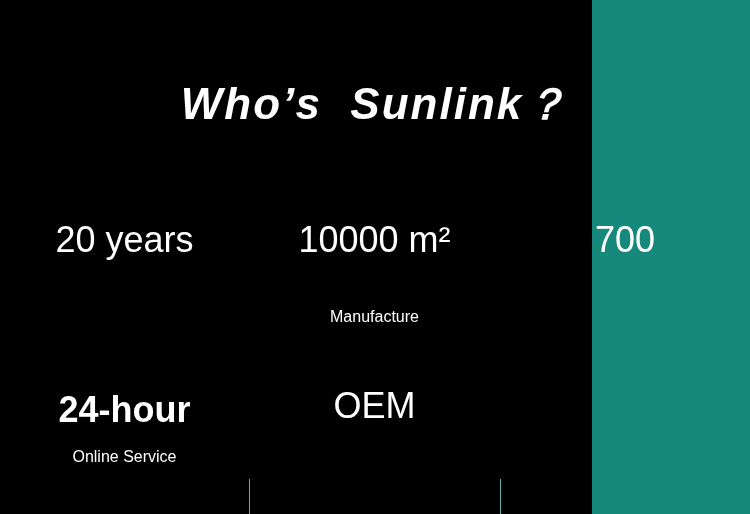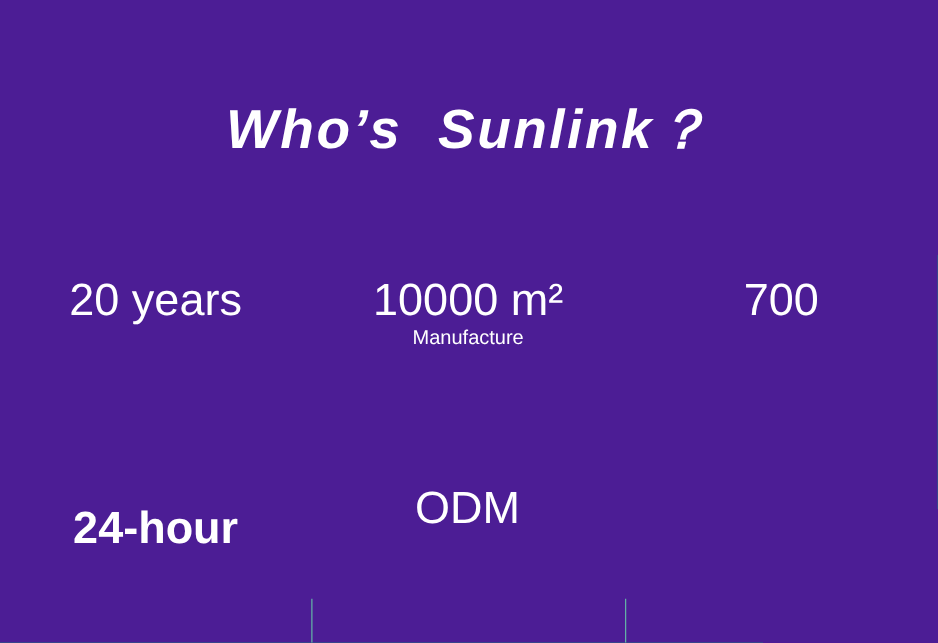--- a/index.html
+++ b/index.html
@@ -9,23 +9,23 @@
   body {
     width: 750px;
     height: 514px;
     overflow: hidden;
     font-family: "Liberation Sans", sans-serif;
     background: #17897c;
   }
 
   #banner {
     position: relative;
-    width: 750px;
+    width: 592px;
     height: 514px;
-    background: #4c1d95;
+    background: #000000;
     box-sizing: border-box;
   }
 
   
   #title {
     position: absolute;
     left: 0;
     top: 79px;
     width: 750px;
     text-align: center;
@@ -87,26 +87,26 @@
     line-height: 1.4;
     color: #ffffff;
     white-space: pre-line;
   }
 
   
   #cell-years   .stat-value { margin-top: 24px; }
   #cell-years   .stat-label { margin-top: 32px; }
 
   #cell-area    .stat-value { margin-top: 24px; }
-  #cell-area    .stat-label { }
+  #cell-area    .stat-label { margin-top: 46px; }
 
   #cell-workers .stat-value { margin-top: 24px; }
   #cell-workers .stat-label { margin-top: 32px; }
 
-  #cell-hours   .stat-value { margin-top: 24px; font-weight: bold; }
+  #cell-hours   .stat-value { margin-top: 12px; font-weight: bold; }
   #cell-hours   .stat-label { margin-top: 16px; }
 
   #cell-oem     .stat-value { margin-top: 8px; }
   #cell-odm     .stat-value { margin-top: 8px; }
 
   
   .divider-v {
     position: absolute;
     width: 1px;
     background: #62b0a6;
@@ -139,27 +139,28 @@
       <div class="stat-cell col-3" id="cell-workers">
         <div class="stat-value">700</div>
       </div>
 
     </div>
 
     <div class="stat-row" id="stat-row-bottom">
 
       <div class="stat-cell col-1" id="cell-hours">
         <div class="stat-value">24-hour</div>
+        <div class="stat-label">Online Service</div>
       </div>
 
-
-      <div class="stat-cell col-3" id="cell-odm">
-        <div class="stat-value">ODM</div>
+      <div class="stat-cell col-2" id="cell-oem">
+        <div class="stat-value">OEM</div>
         <div class="stat-label"></div>
       </div>
+
 
     </div>
 
     <div class="divider-v" id="divider-v-left"></div>
     <div class="divider-v" id="divider-v-right"></div>
 
   </div>
 
 </div>
 

